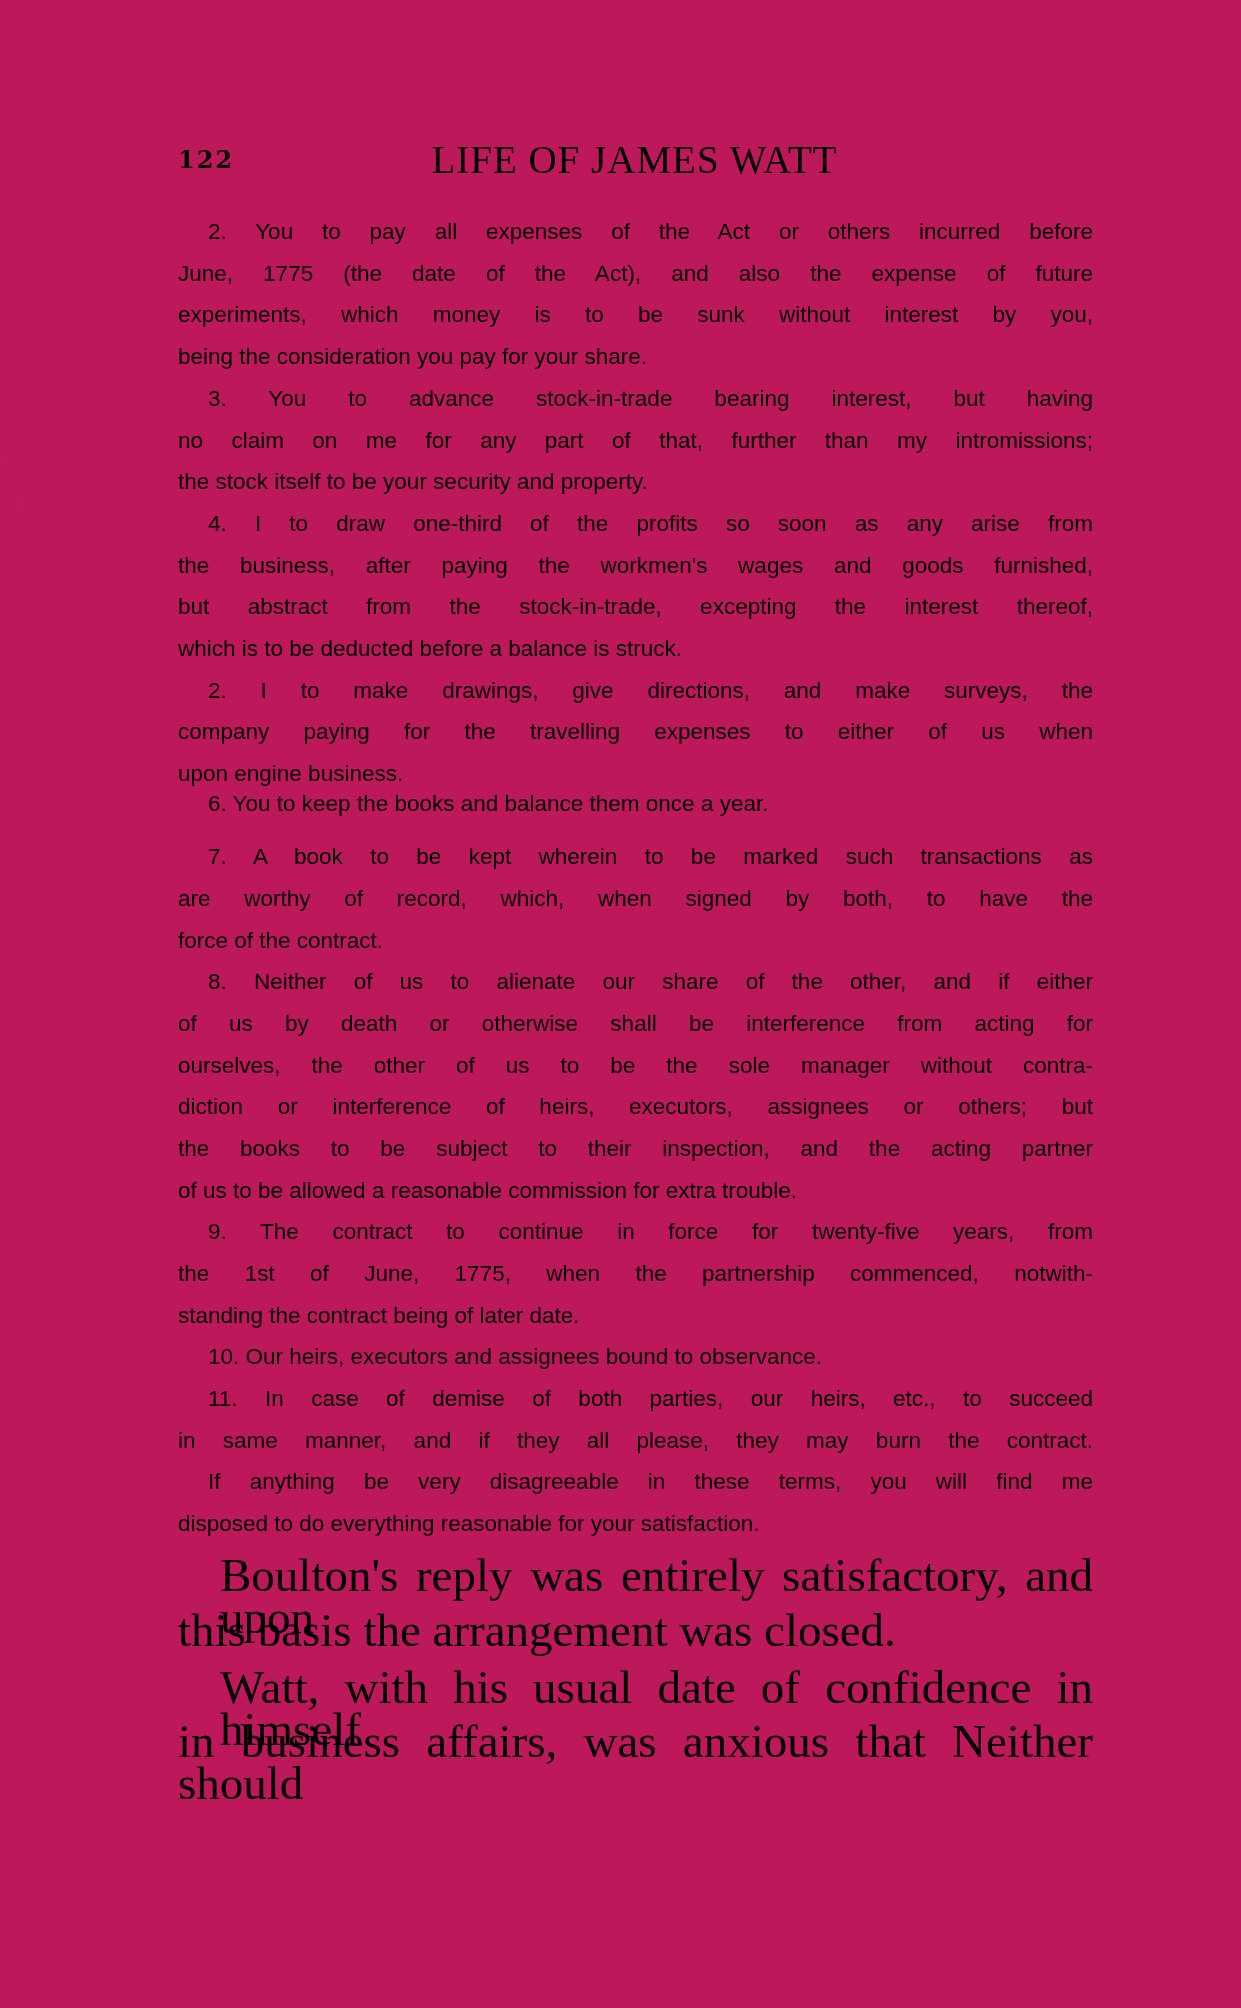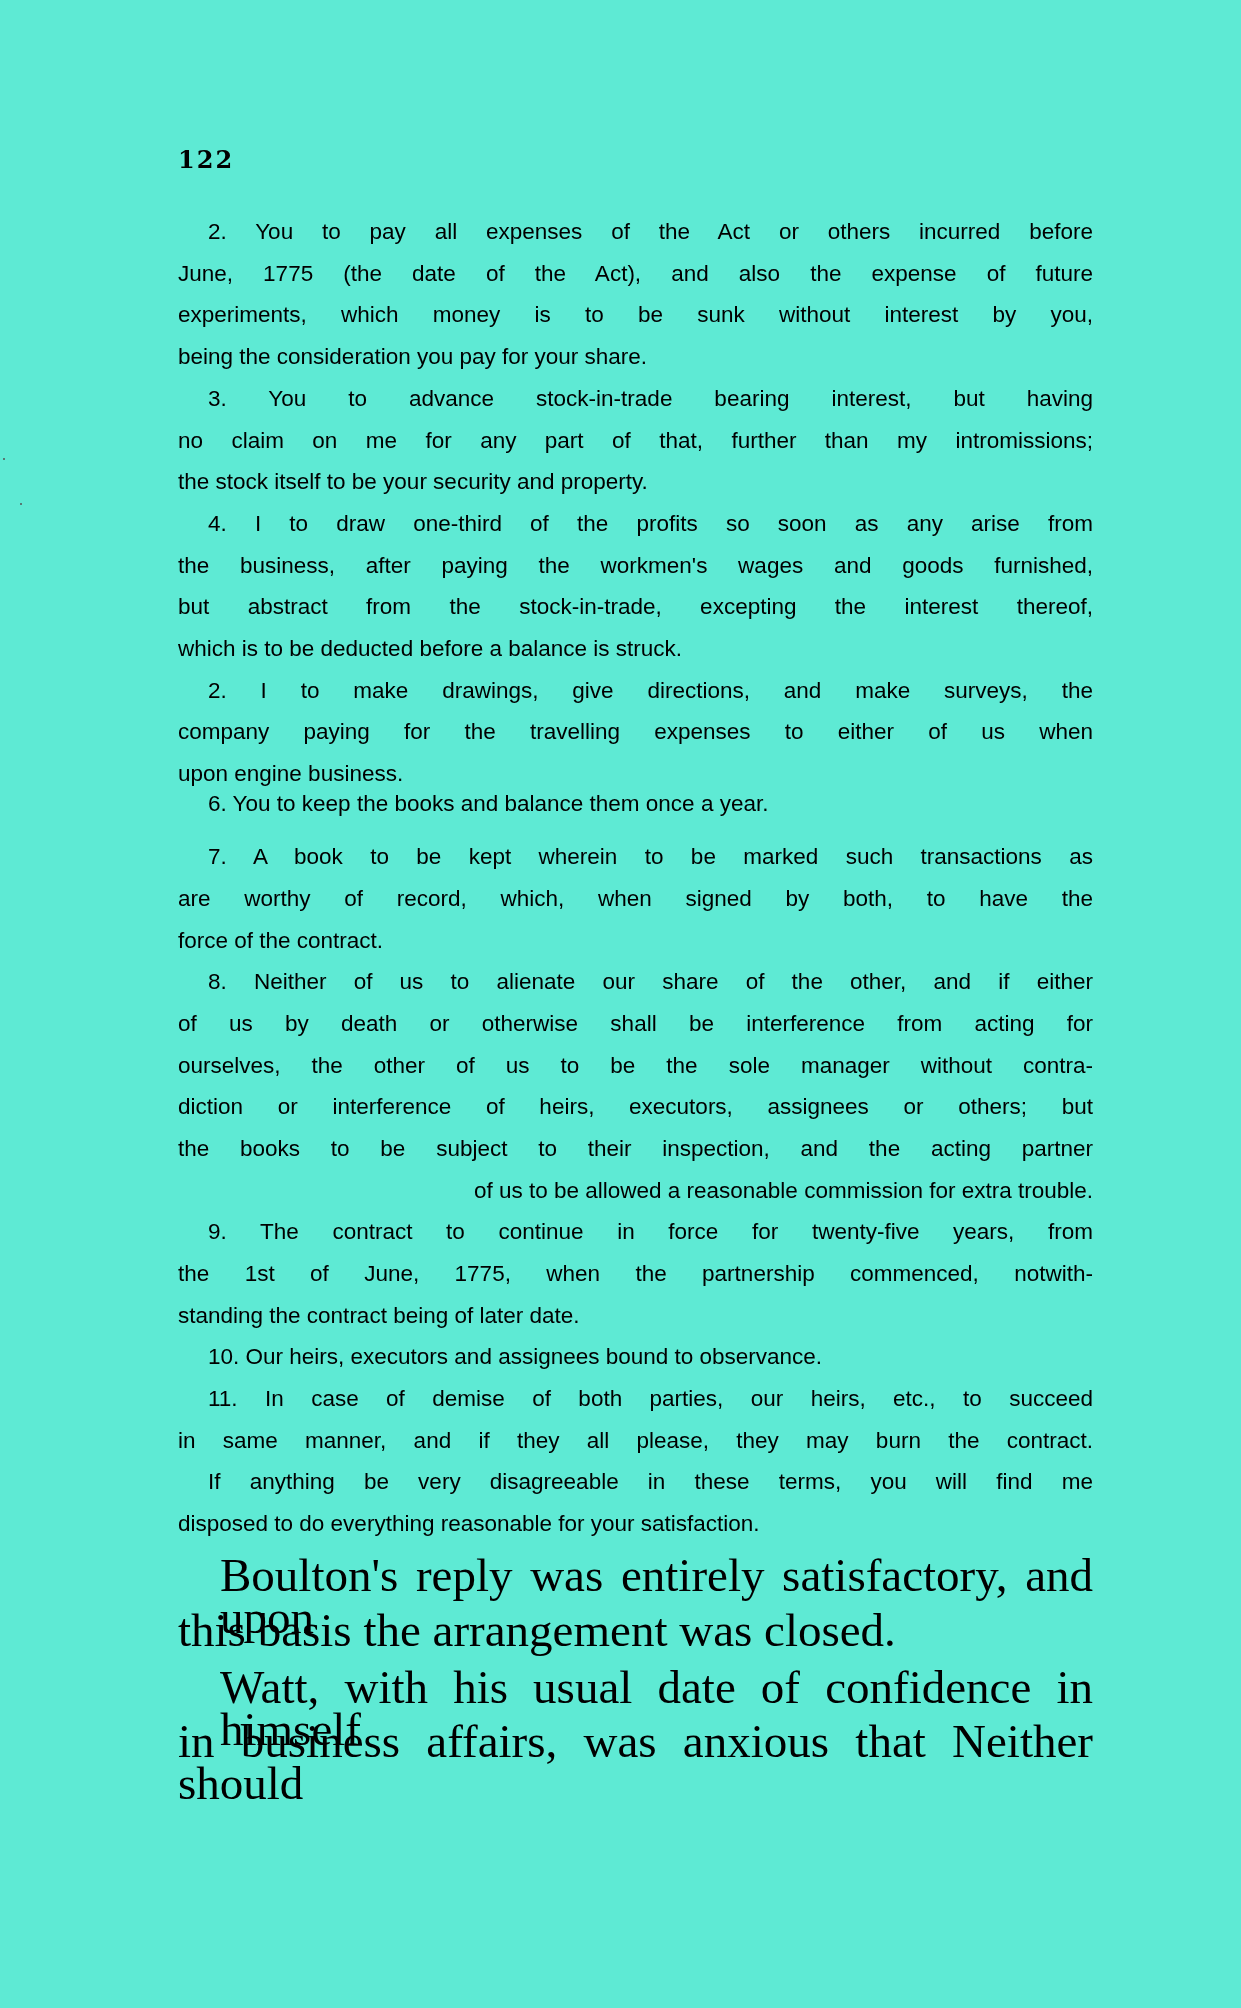--- a/index.html
+++ b/index.html
@@ -1,34 +1,35 @@
 <!DOCTYPE html>
 <html><head>
 <meta charset="utf-8">
 <style>
   html, body { margin: 0; padding: 0; background: #ffffff; }
   body { width: 1241px; height: 2008px; position: relative; overflow: hidden; }
-  .page { position: absolute; left: 0; top: 0; width: 1241px; height: 2008px; background: #5eead4; color: #000000; }
+  .page { position: absolute; left: 0; top: 0; width: 1241px; height: 2008px; background: #be185d; color: #000000; }
   .running-head { position: absolute; left: 178px; top: 138px; width: 915px; height: 44px; }
   .page-number { position: absolute; left: 0; top: 8px; font-family: "DejaVu Serif", serif; font-weight: bold; font-size: 24px; line-height: 28px; letter-spacing: 2px; }
   .running-title { position: absolute; left: 234px; top: 0; width: 445px; text-align: center; font-family: "Liberation Serif", serif; font-size: 39px; line-height: 44px; white-space: nowrap; letter-spacing: 1px; }
   .line { position: absolute; left: 178px; width: 915px; white-space: nowrap; overflow: visible; color: #000; }
   .small { font-family: Liberation Sans, sans-serif; font-size: 22.5px; height: 30px; line-height: 30px; }
   .large { font-family: "Liberation Serif", serif; font-size: 47px; height: 42px; line-height: 42px; }
   .just { text-align: justify; text-align-last: justify; white-space: normal; }
   .indent-s { padding-left: 30px; width: 885px; }
   .indent-l { padding-left: 42px; width: 873px; }
   .speck { position: absolute; width: 2px; height: 2px; background: #555; border-radius: 1px; }
 </style>
 </head>
 <body>
 
 <div class="page">
   <div class="running-head">
     <span class="page-number">122</span>
+    <span class="running-title">LIFE OF JAMES WATT</span>
   </div>
 
   <div id="body-text">
     <div class="line small just indent-s" style="top: 217px;">2. You to pay all expenses of the Act or others incurred before</div>
     <div class="line small just" style="top: 259px;">June, 1775 (the date of the Act), and also the expense of future</div>
     <div class="line small just" style="top: 300px;">experiments, which money is to be sunk without interest by you,</div>
     <div class="line small" style="top: 342px;">being the consideration you pay for your share.</div>
     <div class="line small just indent-s" style="top: 384px;">3. You to advance stock-in-trade bearing interest, but having</div>
     <div class="line small just" style="top: 426px;">no claim on me for any part of that, further than my intromissions;</div>
     <div class="line small" style="top: 467px;">the stock itself to be your security and property.</div>
@@ -41,21 +42,21 @@
     <div class="line small" style="top: 759px;">upon engine business.</div>
     <div class="line small indent-s" style="top: 789px;">6. You to keep the books and balance them once a year.</div>
     <div class="line small just indent-s" style="top: 842px;">7. A book to be kept wherein to be marked such transactions as</div>
     <div class="line small just" style="top: 884px;">are worthy of record, which, when signed by both, to have the</div>
     <div class="line small" style="top: 926px;">force of the contract.</div>
     <div class="line small just indent-s" style="top: 967px;">8. Neither of us to alienate our share of the other, and if either</div>
     <div class="line small just" style="top: 1009px;">of us by death or otherwise shall be interference from acting for</div>
     <div class="line small just" style="top: 1051px;">ourselves, the other of us to be the sole manager without contra-</div>
     <div class="line small just" style="top: 1092px;">diction or interference of heirs, executors, assignees or others; but</div>
     <div class="line small just" style="top: 1134px;">the books to be subject to their inspection, and the acting partner</div>
-    <div class="line small" style="top: 1176px; text-align: right;">of us to be allowed a reasonable commission for extra trouble.</div>
+    <div class="line small" style="top: 1176px;">of us to be allowed a reasonable commission for extra trouble.</div>
     <div class="line small just indent-s" style="top: 1217px;">9. The contract to continue in force for twenty-five years, from</div>
     <div class="line small just" style="top: 1259px;">the 1st of June, 1775, when the partnership commenced, notwith-</div>
     <div class="line small" style="top: 1301px;">standing the contract being of later date.</div>
     <div class="line small indent-s" style="top: 1342px;">10. Our heirs, executors and assignees bound to observance.</div>
     <div class="line small just indent-s" style="top: 1384px;">11. In case of demise of both parties, our heirs, etc., to succeed</div>
     <div class="line small just" style="top: 1426px;">in same manner, and if they all please, they may burn the contract.</div>
     <div class="line small just indent-s" style="top: 1467px;">If anything be very disagreeable in these terms, you will find me</div>
     <div class="line small" style="top: 1509px;">disposed to do everything reasonable for your satisfaction.</div>
     <div class="line large just indent-l" style="top: 1554px;">Boulton's reply was entirely satisfactory, and upon</div>
     <div class="line large" style="top: 1609px;">this basis the arrangement was closed.</div>

